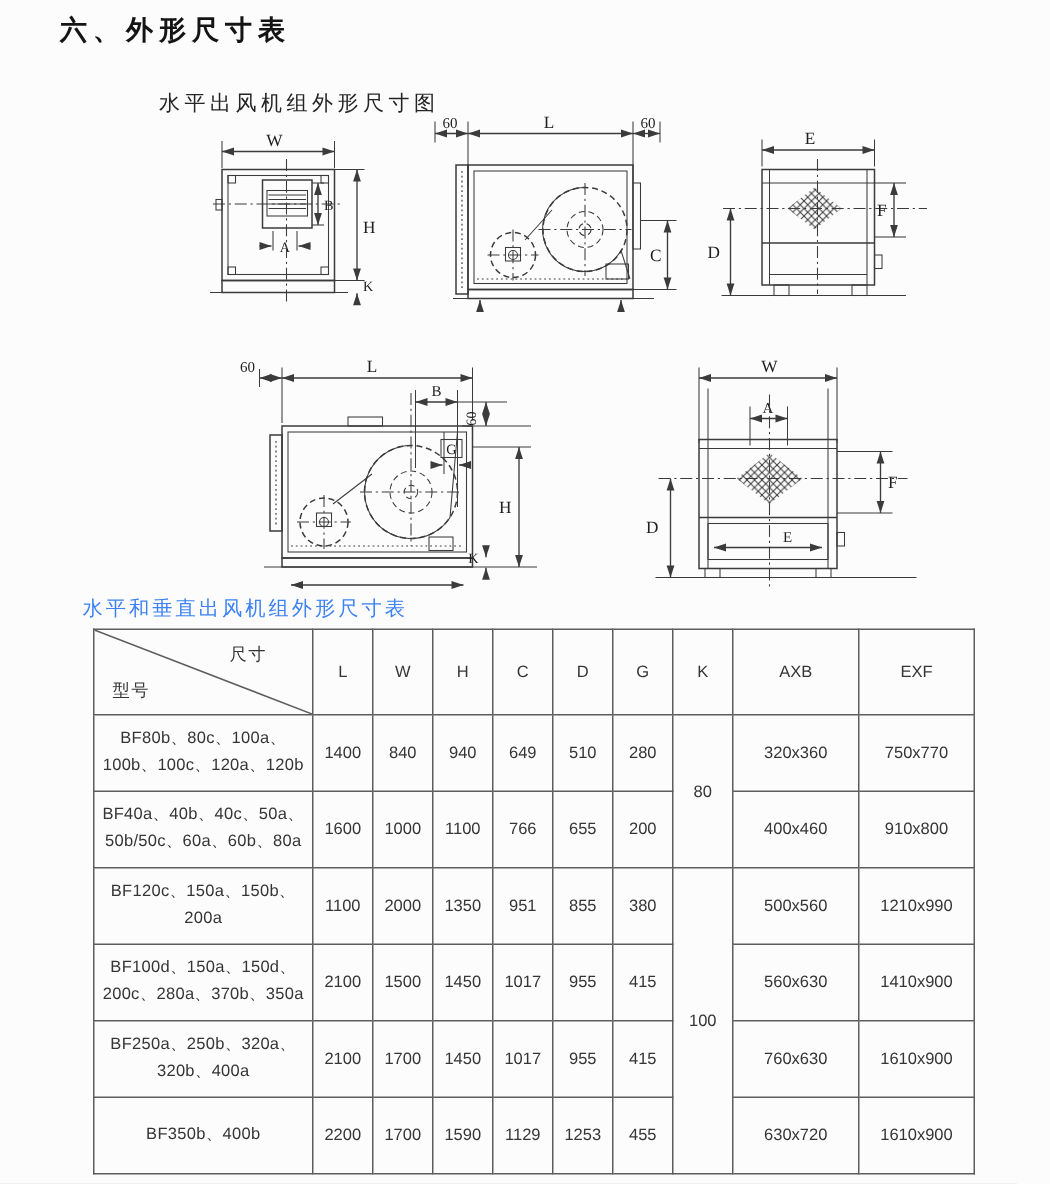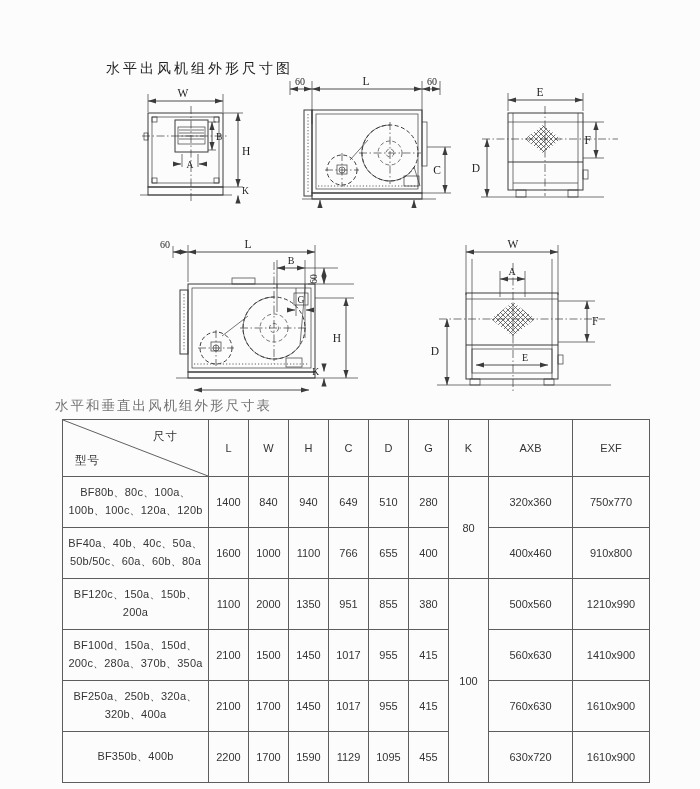--- a/index.html
+++ b/index.html
@@ -3,21 +3,21 @@
 <meta charset="utf-8">
 <style>
   html,body{margin:0;padding:0;background:#e8e8e8;}
   .page{position:relative;width:700px;height:789px;background:#fcfcfc;overflow:hidden;
         font-family:"Liberation Sans","DejaVu Sans",sans-serif;color:#2e2e2e;}
   .doc-title{position:absolute;left:40px;top:8px;font-size:18px;font-weight:bold;
              letter-spacing:4px;color:#141414;}
   .subtitle{position:absolute;font-size:14px;letter-spacing:3px;color:#242424;}
   #sub-h{left:106px;top:46px;margin-top:14px;}
   #sub-v{left:88px;top:211px;}
-  .tbl-title{position:absolute;left:55px;top:397px;font-size:13.5px;letter-spacing:2px;color:#737373;text-align:right;}
+  .tbl-title{position:absolute;left:55px;top:397px;font-size:13.5px;letter-spacing:2px;color:#3b82f6;text-align:right;}
 
   svg.diag{position:absolute;overflow:visible;}
   svg .ln{stroke:#3b3b3b;stroke-width:1;fill:none;}
   svg .thin{stroke-width:0.7;}
   svg .dsh{stroke-dasharray:4 2.5;}
   svg .cl{stroke-dasharray:8 2.5 1.5 2.5;stroke-width:0.7;}
   svg .dot{stroke-dasharray:1.2 2;stroke-width:0.8;}
   svg .dim{stroke:#3b3b3b;stroke-width:0.9;fill:none;
            marker-start:url(#ar);marker-end:url(#ar);}
   svg .dim1{stroke:#3b3b3b;stroke-width:0.9;fill:none;marker-end:url(#ar);}
@@ -36,20 +36,21 @@
   th.corner{position:relative;padding:0;}
   th.corner .c-top{position:absolute;top:9px;right:30px;font-size:11.5px;letter-spacing:1px;}
   th.corner .c-bot{position:absolute;bottom:8px;left:12px;font-size:11.5px;letter-spacing:1px;}
   th.corner svg{position:absolute;left:0;top:0;width:100%;height:100%;}
 </style>
 </head>
 <body>
 
 <div class="page">
 
+  <div class="doc-title">六、外形尺寸表</div>
   <div class="subtitle" id="sub-h">水平出风机组外形尺寸图</div>
 
   <svg class="diag" style="left:128px;top:74px" width="140" height="145" viewBox="0 0 140 145">
     <defs>
       <marker id="ar" markerWidth="9" markerHeight="7" refX="8.5" refY="3" orient="auto-start-reverse" markerUnits="userSpaceOnUse">
         <path d="M0.5,0.4 L8.5,3 L0.5,5.6 Z" fill="#3b3b3b"></path>
       </marker>
       <pattern id="xh" width="5" height="5" patternUnits="userSpaceOnUse">
         <path d="M0,0 L5,5 M5,0 L0,5" stroke="#3b3b3b" stroke-width="0.7" fill="none"></path>
       </pattern>
@@ -368,21 +369,21 @@
         <td>320x360</td>
         <td>750x770</td>
       </tr>
       <tr>
         <td class="model">BF40a、40b、40c、50a、50b/50c、60a、60b、80a</td>
         <td>1600</td>
         <td>1000</td>
         <td>1100</td>
         <td>766</td>
         <td>655</td>
-        <td>400</td>
+        <td>200</td>
         <td>400x460</td>
         <td>910x800</td>
       </tr>
       <tr>
         <td class="model">BF120c、150a、150b、200a</td>
         <td>1100</td>
         <td>2000</td>
         <td>1350</td>
         <td>951</td>
         <td>855</td>
@@ -412,21 +413,21 @@
         <td>415</td>
         <td>760x630</td>
         <td>1610x900</td>
       </tr>
       <tr>
         <td class="model">BF350b、400b</td>
         <td>2200</td>
         <td>1700</td>
         <td>1590</td>
         <td>1129</td>
-        <td>1095</td>
+        <td>1253</td>
         <td>455</td>
         <td>630x720</td>
         <td>1610x900</td>
       </tr>
     </tbody>
   </table>
 
 </div>
 
 </body></html>

